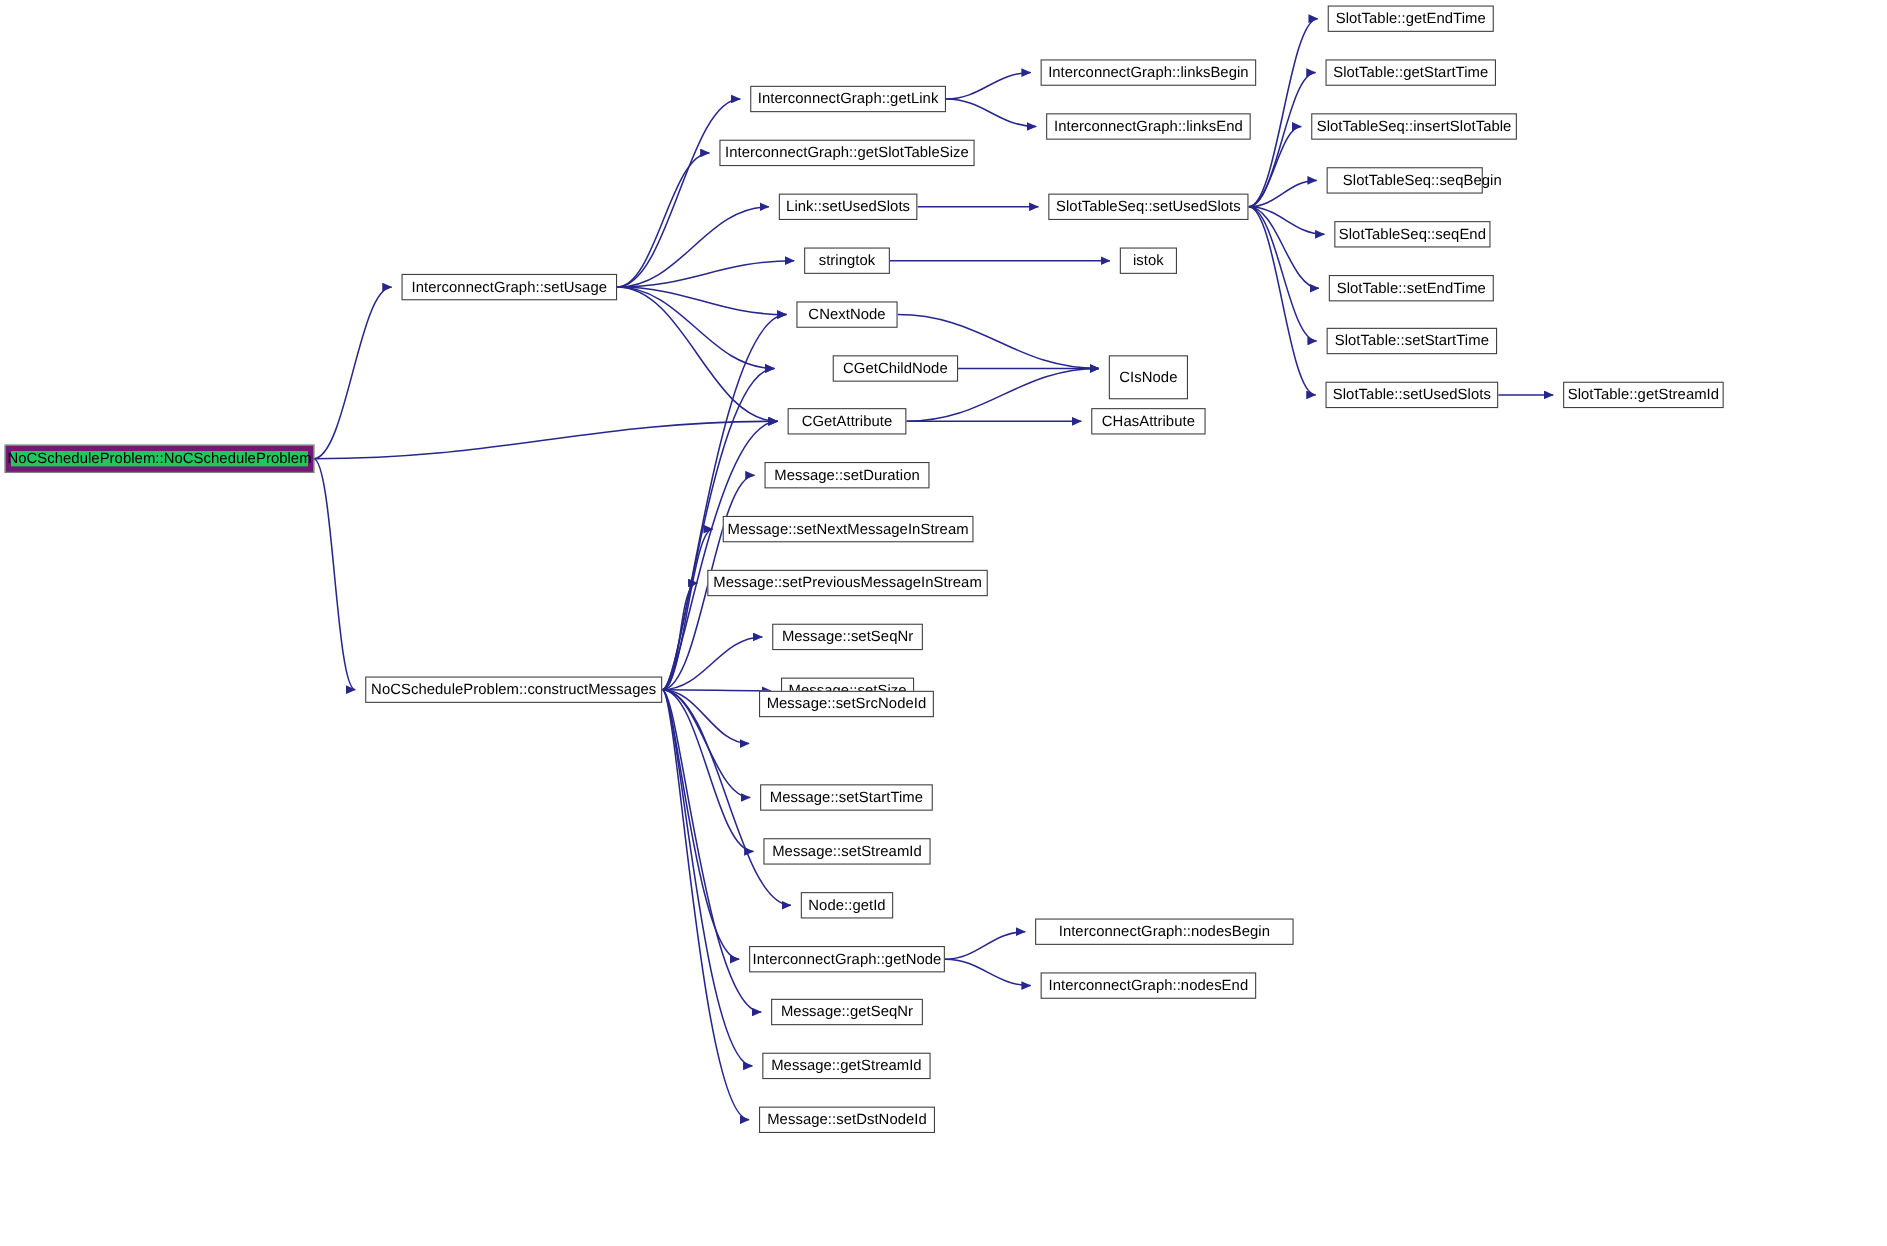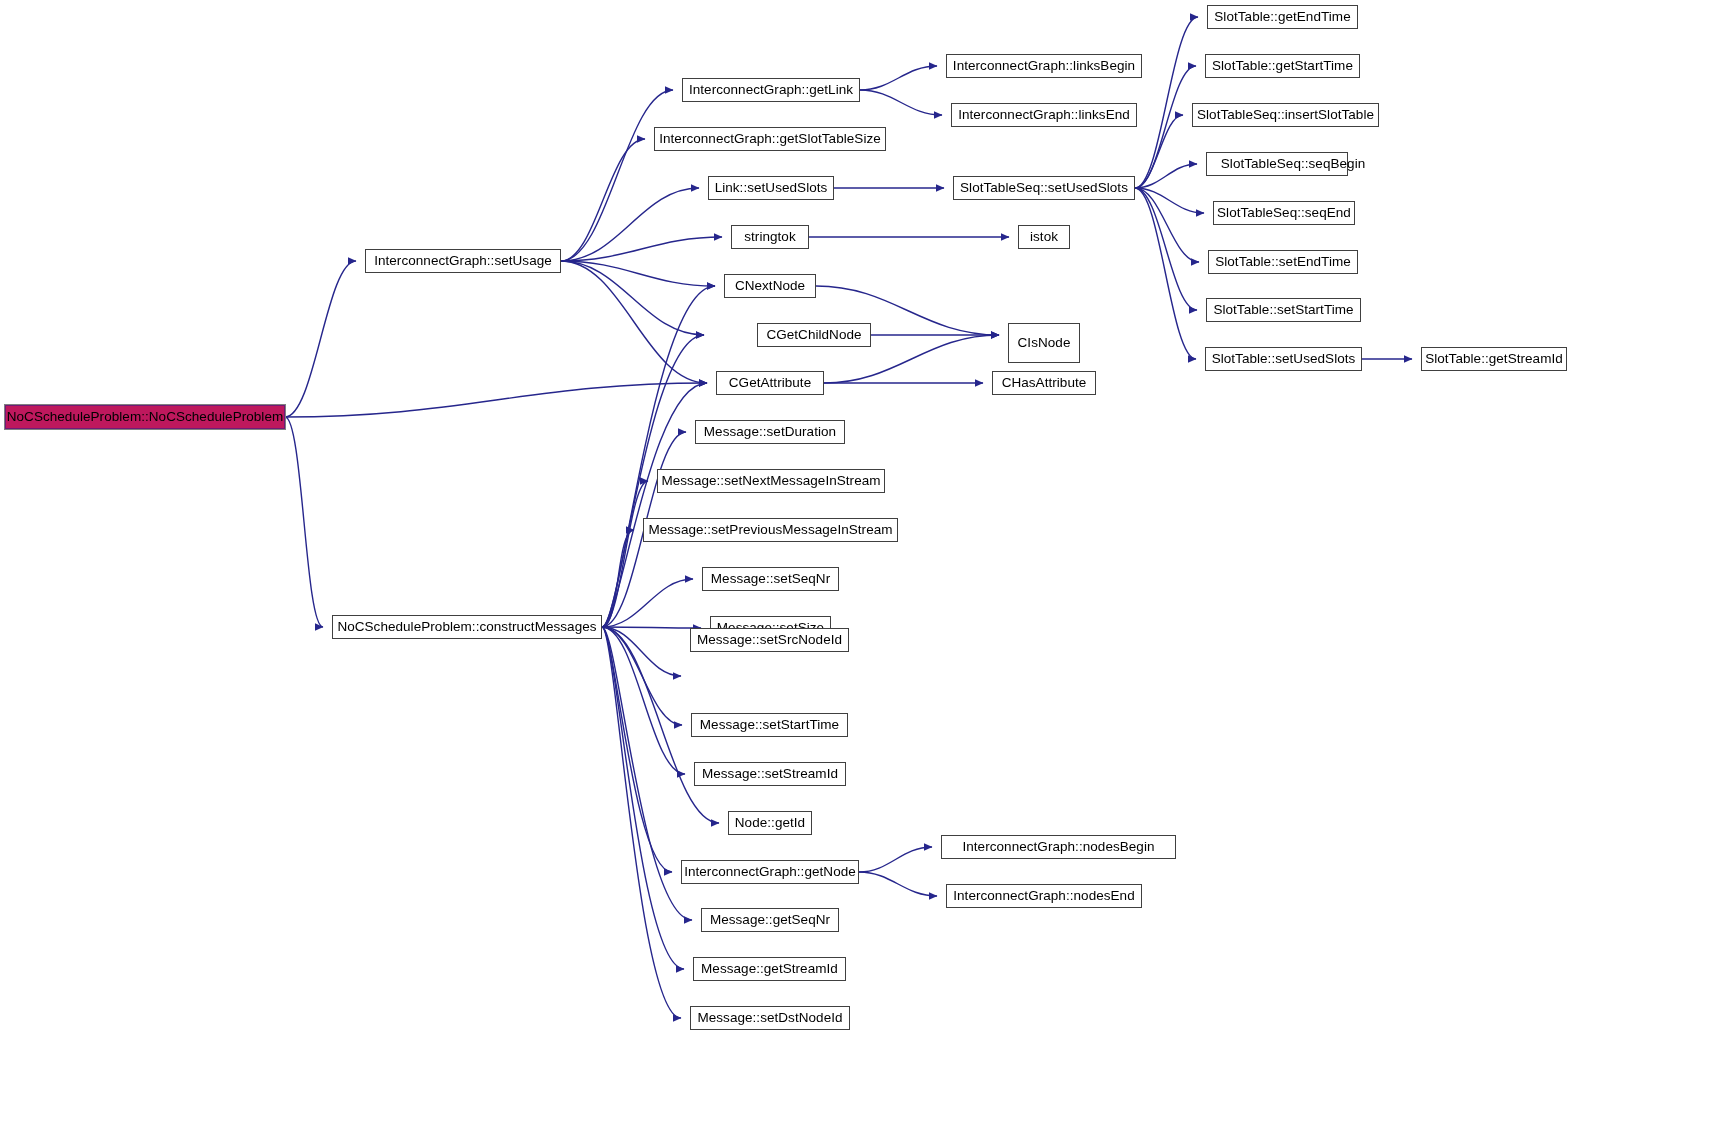--- a/index.html
+++ b/index.html
@@ -26,22 +26,22 @@
     color:#000000;
     font-size:13.5px;
     line-height:1;
     display:flex;
     align-items:center;
     justify-content:center;
     white-space:nowrap;
     letter-spacing:0.05px;
   }
   .node.root{
-    background:#be185d;
-    border:1px solid #701a75;
+    background:#22c55e;
+    border:5px solid #701a75;
     outline:1px solid #808080;
   }
   .node span{display:block;}
 </style>
 </head>
 <body>
 
 <div id="canvas">
   <svg class="edges" id="edge-layer" viewBox="0 0 1715 1133">
     <defs>

